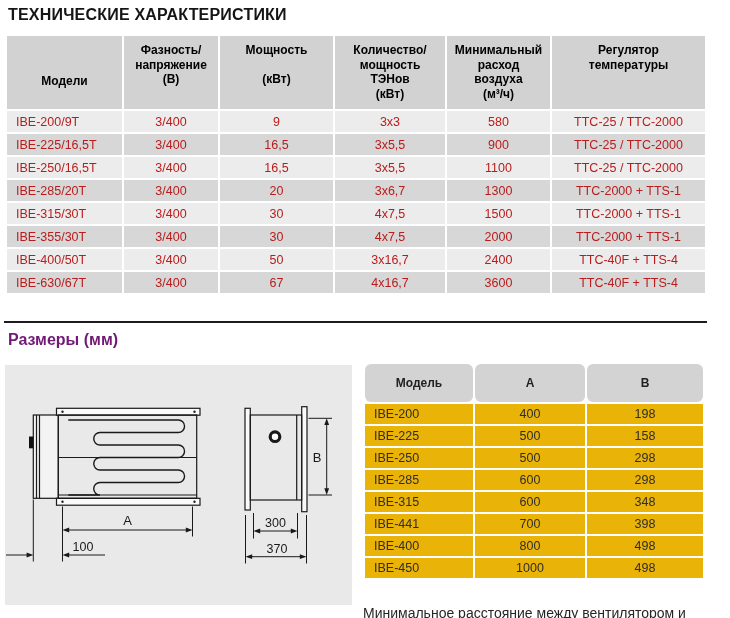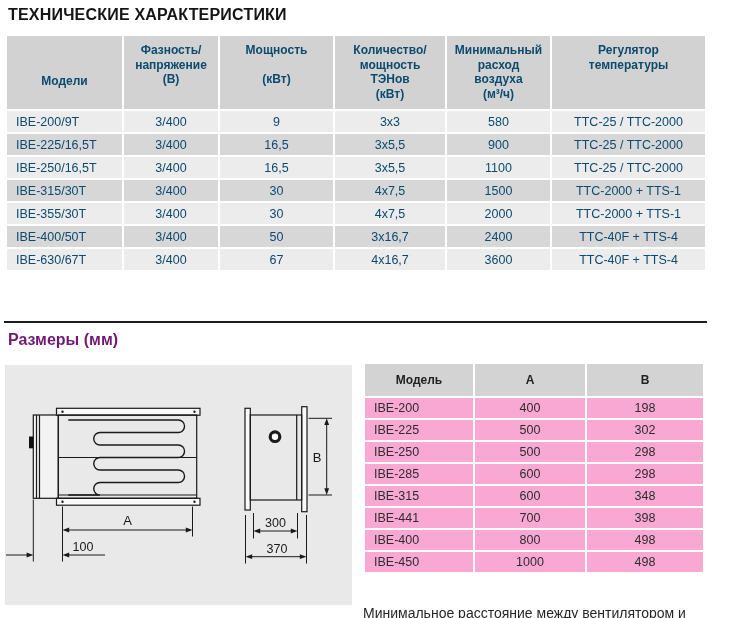--- a/index.html
+++ b/index.html
@@ -16,27 +16,27 @@
     font-size:16px;font-weight:800;letter-spacing:.2px;color:#151515;
   }
 
   
   table.spec{
     position:absolute;left:5px;top:34px;width:702px;
     border-collapse:separate;border-spacing:2px;table-layout:fixed;
     background:#fff;
   }
   table.spec th{
-    background:#d2d2d2;font-size:12px;font-weight:bold;color:#0c4a6e;
+    background:#d2d2d2;font-size:12px;font-weight:bold;color:#000000;
     vertical-align:top;padding:7px 2px 0 2px;height:56px;
     white-space:pre-line;line-height:14.5px;text-align:center;
   }
   table.spec th.mid{vertical-align:middle;padding-top:17px;}
   table.spec td{
-    font-size:12.5px;color:#0c4a6e;height:21px;padding:0 2px;text-align:center;
+    font-size:12.5px;color:#b91c1c;height:21px;padding:0 2px;text-align:center;
   }
   table.spec tbody tr:nth-child(odd) td{background:#ececec;}
   table.spec tbody tr:nth-child(even) td{background:#d7d7d7;}
   table.spec td:first-child{text-align:left;padding-left:9px;}
 
   
   .rule{position:absolute;left:4px;top:321px;width:703px;height:0;
     border:none;border-top:2px solid #1c1c1c;margin:0;}
   .section-title{
     position:absolute;left:8px;top:331px;margin:0;
@@ -52,24 +52,24 @@
   .panel text{font-family:"Liberation Sans", sans-serif;fill:#1a1a1a;}
 
   
   table.dims{
     position:absolute;left:363px;top:362px;width:342px;
     border-collapse:separate;border-spacing:2px;table-layout:fixed;
     background:#fff;
   }
   table.dims th{
     background:#d3d3d3;font-size:12px;font-weight:bold;color:#222;
-    height:32px;text-align:center;padding:0 2px;
+    height:38px;text-align:center;padding:0 2px;border-radius:6px;
   }
   table.dims td{
-    background:#f9a8d4;font-size:12.5px;color:#2d2d2d;
+    background:#eab308;font-size:12.5px;color:#2d2d2d;
     height:20px;text-align:center;padding:0 2px;
   }
   table.dims td:first-child{text-align:left;padding-left:9px;}
 
   
   .footnote{
     position:absolute;left:363px;top:606px;width:355px;
     font-size:14px;line-height:15px;color:#262626;
   }
 </style>
@@ -129,20 +129,28 @@
         </tr>
         <tr>
           <td>IBE-250/16,5T</td>
           <td>3/400</td>
           <td>16,5</td>
           <td>3x5,5</td>
           <td>1100</td>
           <td>TTC-25 / TTC-2000</td>
         </tr>
         <tr>
+          <td>IBE-285/20T</td>
+          <td>3/400</td>
+          <td>20</td>
+          <td>3x6,7</td>
+          <td>1300</td>
+          <td>TTC-2000 + TTS-1</td>
+        </tr>
+        <tr>
           <td>IBE-315/30T</td>
           <td>3/400</td>
           <td>30</td>
           <td>4x7,5</td>
           <td>1500</td>
           <td>TTC-2000 + TTS-1</td>
         </tr>
         <tr>
           <td>IBE-355/30T</td>
           <td>3/400</td>
@@ -274,21 +282,21 @@
     </thead>
     <tbody>
         <tr>
           <td>IBE-200</td>
           <td>400</td>
           <td>198</td>
         </tr>
         <tr>
           <td>IBE-225</td>
           <td>500</td>
-          <td>302</td>
+          <td>158</td>
         </tr>
         <tr>
           <td>IBE-250</td>
           <td>500</td>
           <td>298</td>
         </tr>
         <tr>
           <td>IBE-285</td>
           <td>600</td>
           <td>298</td>

